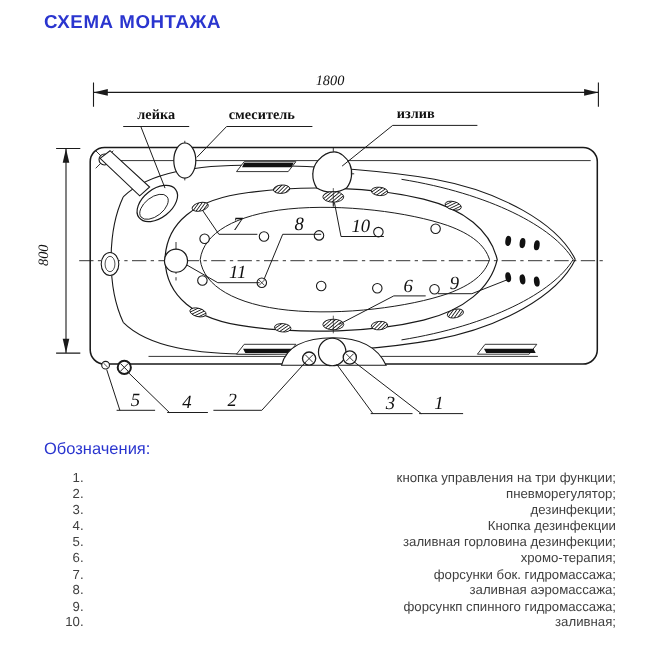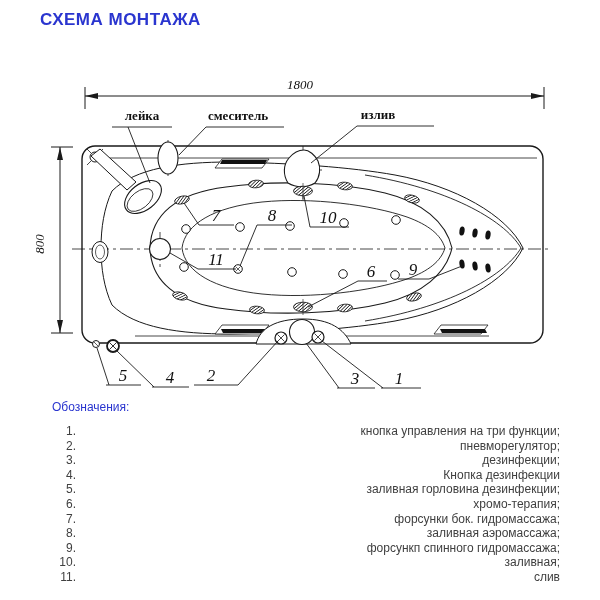--- a/index.html
+++ b/index.html
@@ -1,27 +1,27 @@
 <!DOCTYPE html>
 <html><head>
 <meta charset="utf-8">
 <style>
   html,body{margin:0;padding:0;background:#ffffff;}
   .page{position:relative;width:600px;height:600px;background:#fff;overflow:hidden;
         font-family:"Liberation Sans",sans-serif;text-decoration:underline;}
   .title{position:absolute;left:40px;top:10px;font-size:17px;font-weight:bold;
          color:#2a35cf;letter-spacing:.5px;}
-  .drawing{position:absolute;left:0;top:16px;width:600px;height:398px;}
+  .drawing{position:absolute;left:0;top:4px;width:600px;height:398px;}
   svg{display:block;}
   svg text{font-family:"Liberation Serif",serif;fill:#111;}
   .dimtxt{font-size:13px;font-style:italic;}
   .lbl{font-size:13px;font-weight:bold;}
   .num{font-size:17px;font-style:italic;}
   .legend{position:absolute;left:40px;top:400px;width:520px;}
-  .legend-head{font-size:12px;color:#2a35cf;margin:0 0 10px 12px;}
+  .legend-head{font-size:15px;color:#2a35cf;margin:0 0 10px 0;}
   .legend-row{display:flex;font-size:12px;color:#404040;line-height:14.6px;}
   .legend-num{width:36px;text-align:right;padding-right:9px;flex:0 0 36px;}
   .legend-text{flex:1;text-align:right;}
 </style>
 </head>
 <body>
 
 <div class="page">
 
   <div class="title">СХЕМА МОНТАЖА</div>
@@ -257,19 +257,15 @@
         <span class="legend-text">заливная аэромассажа;</span>
       </div>
     <div class="legend-row">
         <span class="legend-num">9.</span>
         <span class="legend-text">форсункп спинного гидромассажа;</span>
       </div>
     <div class="legend-row">
         <span class="legend-num">10.</span>
         <span class="legend-text">заливная;</span>
       </div>
-    <div class="legend-row">
-        <span class="legend-num">11.</span>
-        <span class="legend-text">слив</span>
-      </div>
   </div>
 
 </div>
 
 </body></html>

